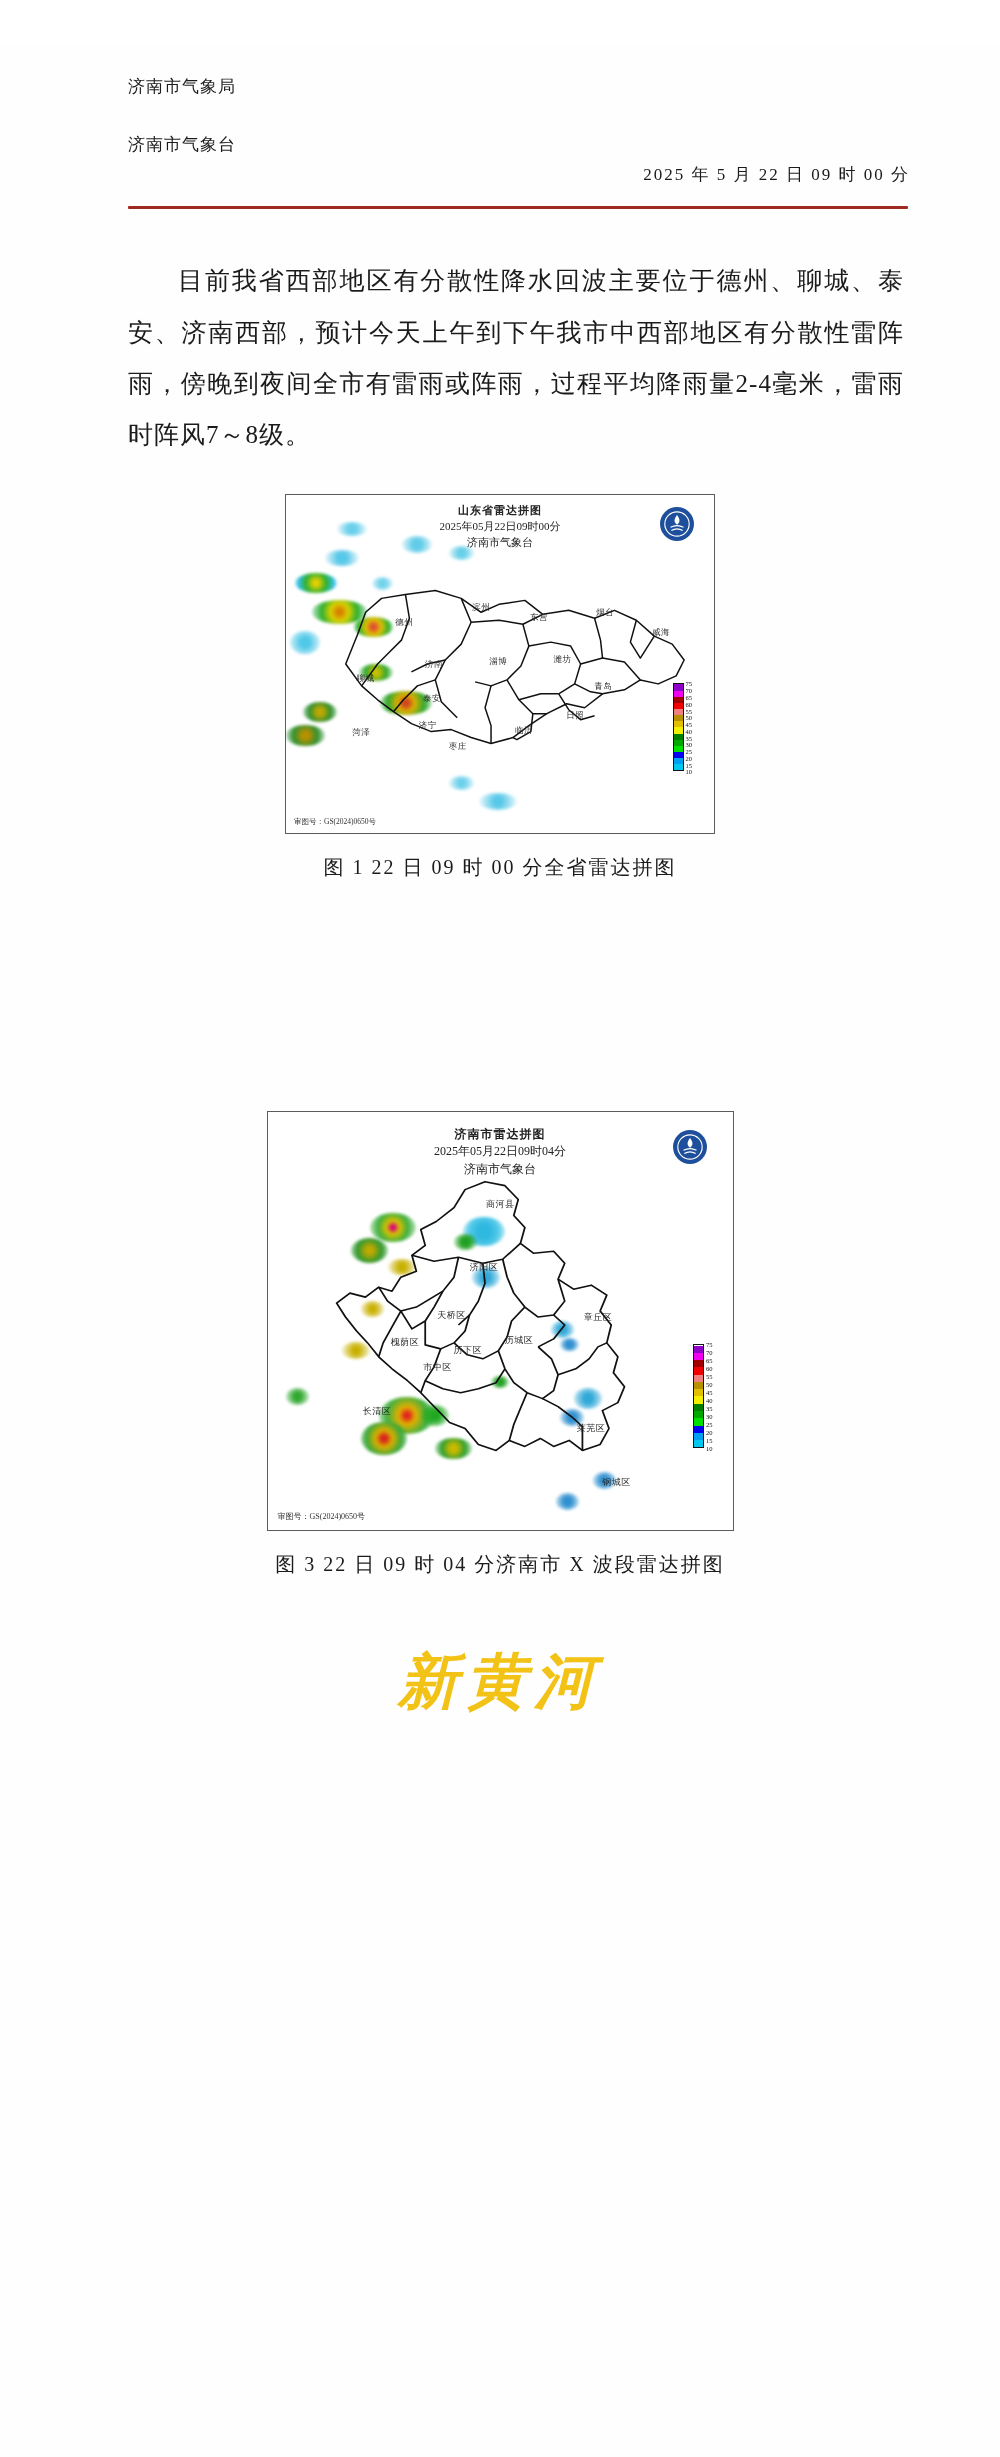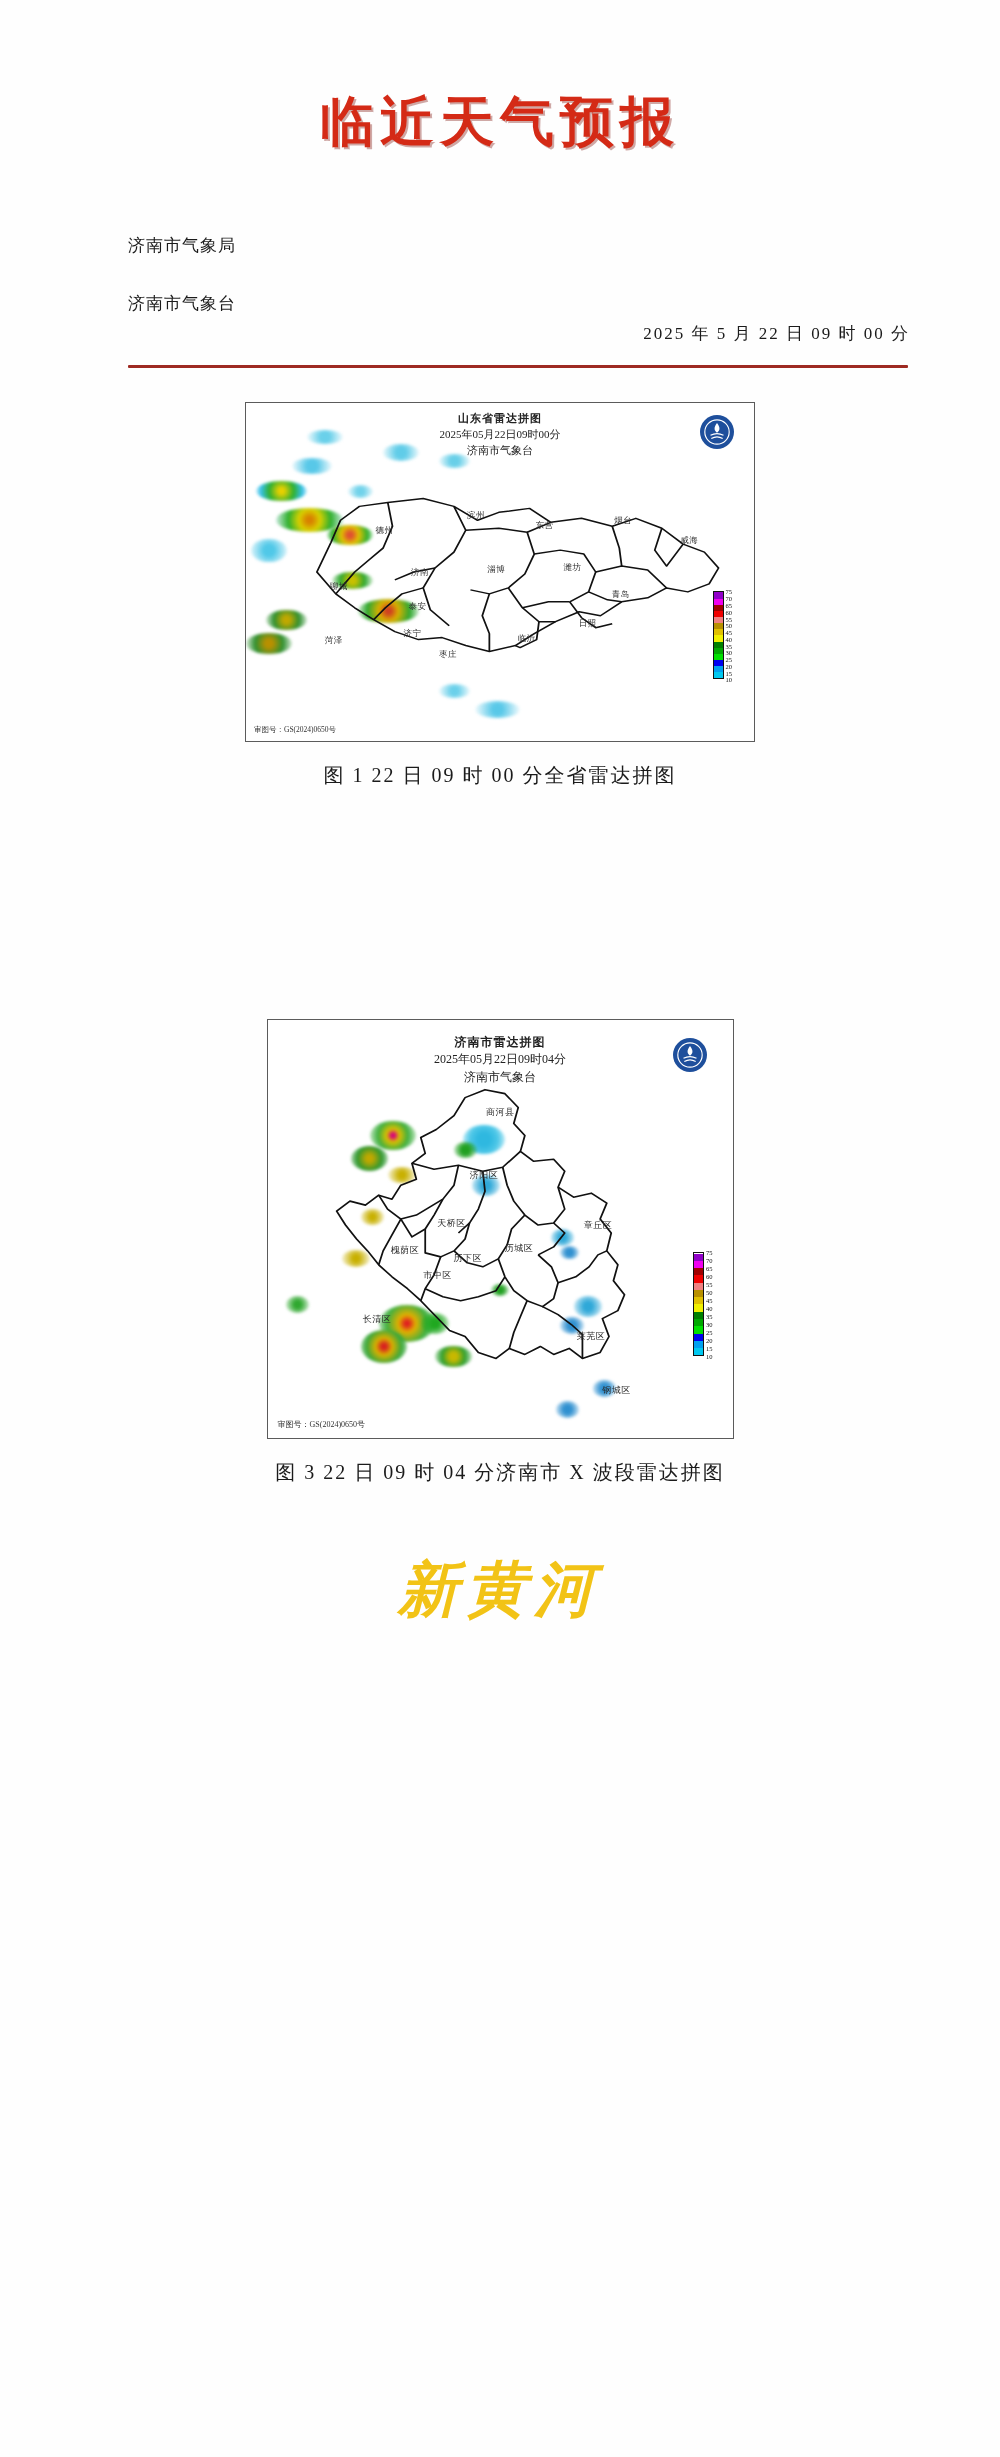--- a/index.html
+++ b/index.html
@@ -62,21 +62,21 @@
   
   .figure { margin-top: 34px; display: flex; flex-direction: column; align-items: center; }
   .figure.second { margin-top: 230px; }
 
   .map-frame {
     position: relative;
     background: #ffffff;
     border: 1px solid #5b5b5b;
     overflow: hidden;
   }
-  .map1 { width: 510px; height: 340px; }
+  .map1 { width: 430px; height: 340px; }
   .map2 { width: 467px; height: 420px; }
 
   .map-header {
     position: absolute;
     left: 0; right: 0; top: 8px;
     text-align: center;
     font-size: 11px;
     line-height: 1.42;
     color: #222;
     z-index: 6;
@@ -172,32 +172,32 @@
     font-family: "Liberation Serif", "DejaVu Serif", serif;
     font-style: italic;
     padding-bottom: 40px;
   }
 </style>
 </head>
 <body>
 
 <div class="page">
 
-  <div class="doc-title">临近天气预报</div>
 
   <div class="meta-row">
     <div class="issuer">
       <div>济南市气象局</div>
       <div>济南市气象台</div>
     </div>
     <div class="issue-date">2025 年 5 月 22 日 09 时 00 分</div>
   </div>
 
   <div class="rule"></div>
 
+  <div class="body-text">目前我省西部地区有分散性降水回波主要位于德州、聊城、泰安、济南西部，预计今天上午到下午我市中西部地区有分散性雷阵雨，傍晚到夜间全市有雷雨或阵雨，过程平均降雨量2-4毫米，雷雨时阵风7～8级。</div>
 
   <div class="figure">
     <div class="map-frame map1">
 
       <div class="echo-layer">
         <b style="left:2%;top:23%;width:10%;height:6%;background:radial-gradient(circle,#e8d000 10%,#2fb02f 45%,#35c0e8 75%,rgba(120,200,240,0) 100%);"></b>
         <b style="left:6%;top:31%;width:13%;height:7%;background:radial-gradient(circle,#d88000 8%,#d8d000 30%,#2fb02f 60%,rgba(120,200,240,0.2) 100%);"></b>
         <b style="left:16%;top:36%;width:9%;height:6%;background:radial-gradient(circle,#e05030 10%,#e0c000 35%,#30b030 70%,rgba(140,210,240,0) 100%);"></b>
         <b style="left:1%;top:40%;width:7%;height:7%;background:radial-gradient(circle,#50c8e8 25%,rgba(120,200,240,0) 100%);"></b>
         <b style="left:17%;top:50%;width:8%;height:5%;background:radial-gradient(circle,#c8c000 15%,#30a830 55%,rgba(130,205,240,0) 100%);"></b>

